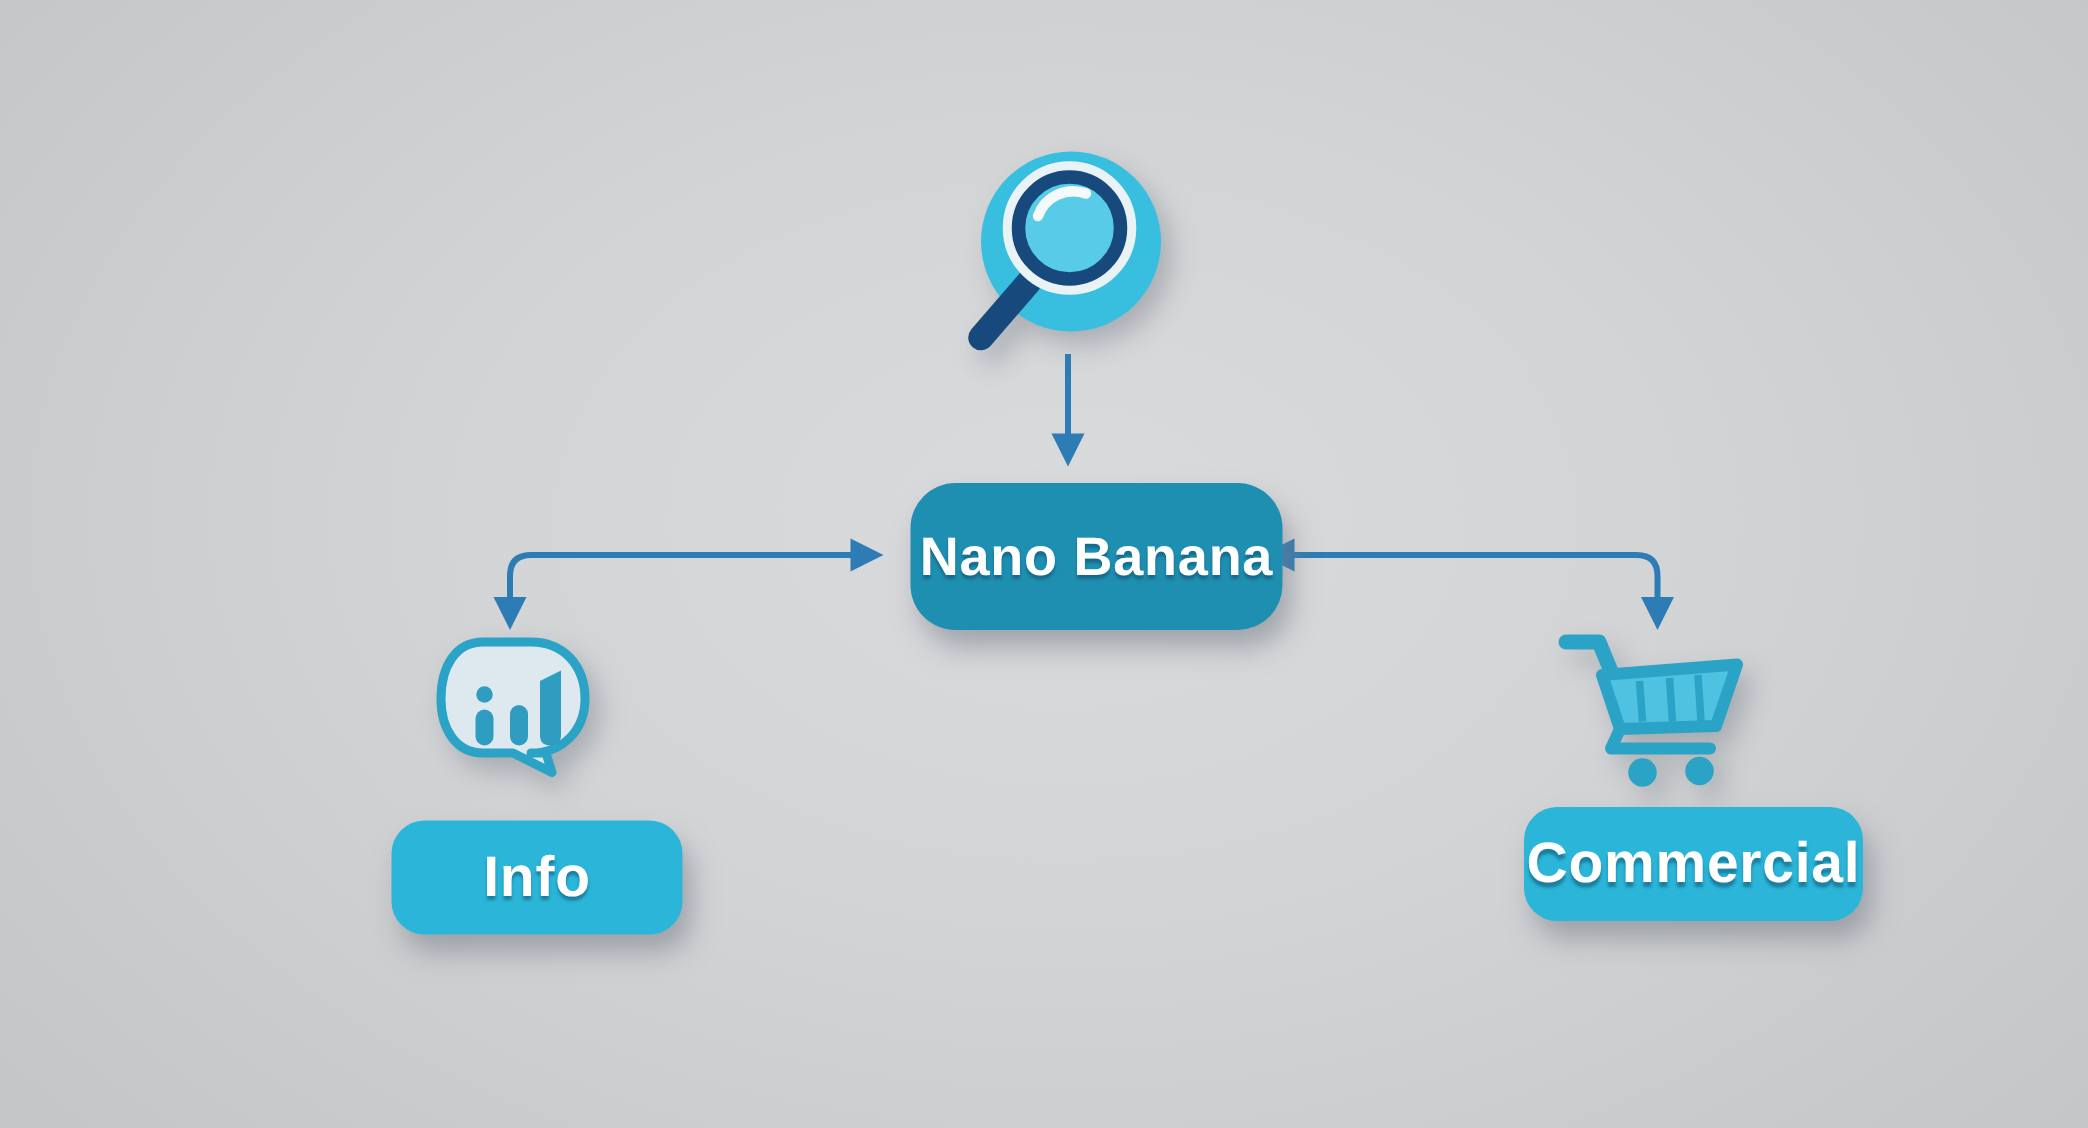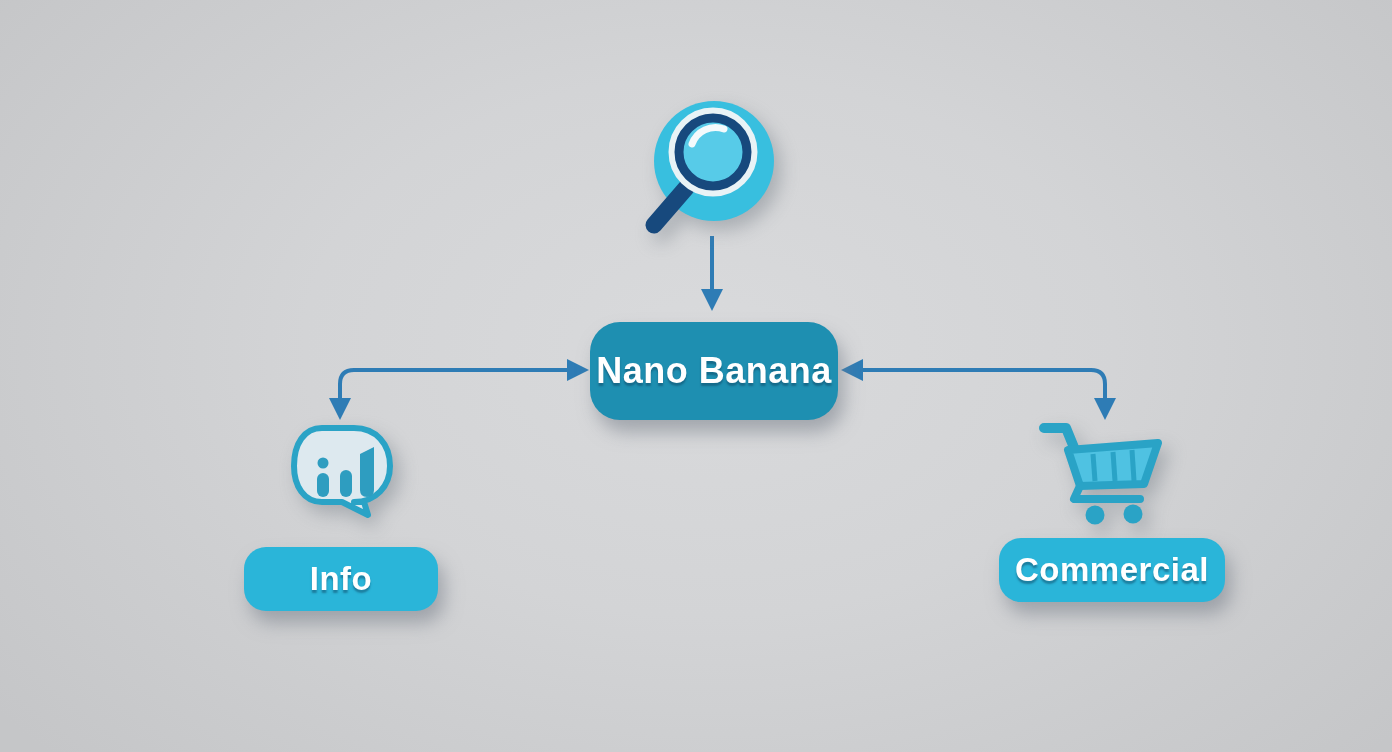--- a/index.html
+++ b/index.html
@@ -14,31 +14,32 @@
   .canvas svg{position:absolute;overflow:visible;}
 
   .arrows{left:0;top:0;}
 
   .icon-shadow{filter:drop-shadow(7px 9px 9px rgba(115,124,134,0.45));}
 
   .box{
     position:absolute;display:flex;align-items:center;justify-content:center;
     color:#ffffff;font-weight:bold;
     box-shadow:6px 12px 18px rgba(118,126,136,0.55);
+    margin-left:17px;
   }
   .box span{
     text-shadow:0 3px 2px rgba(14,70,100,0.5);
     letter-spacing:0.5px;
   }
   .box-center{
     left:590px;top:322px;width:248px;height:98px;border-radius:30px;
     background:#1e8fb1;font-size:36px;
   }
   .box-leaf{
-    height:64px;border-radius:22px;background:#2ab5d9;font-size:33px;
+    height:76px;border-radius:22px;background:#2ab5d9;font-size:38px;
   }
   .box-info{left:244px;top:547px;width:194px;}
   .box-commercial{left:999px;top:538px;width:226px;}
 </style>
 </head>
 <body>
 
 <div class="canvas">
 
   <svg class="arrows" width="1392" height="752" viewBox="0 0 1392 752">

